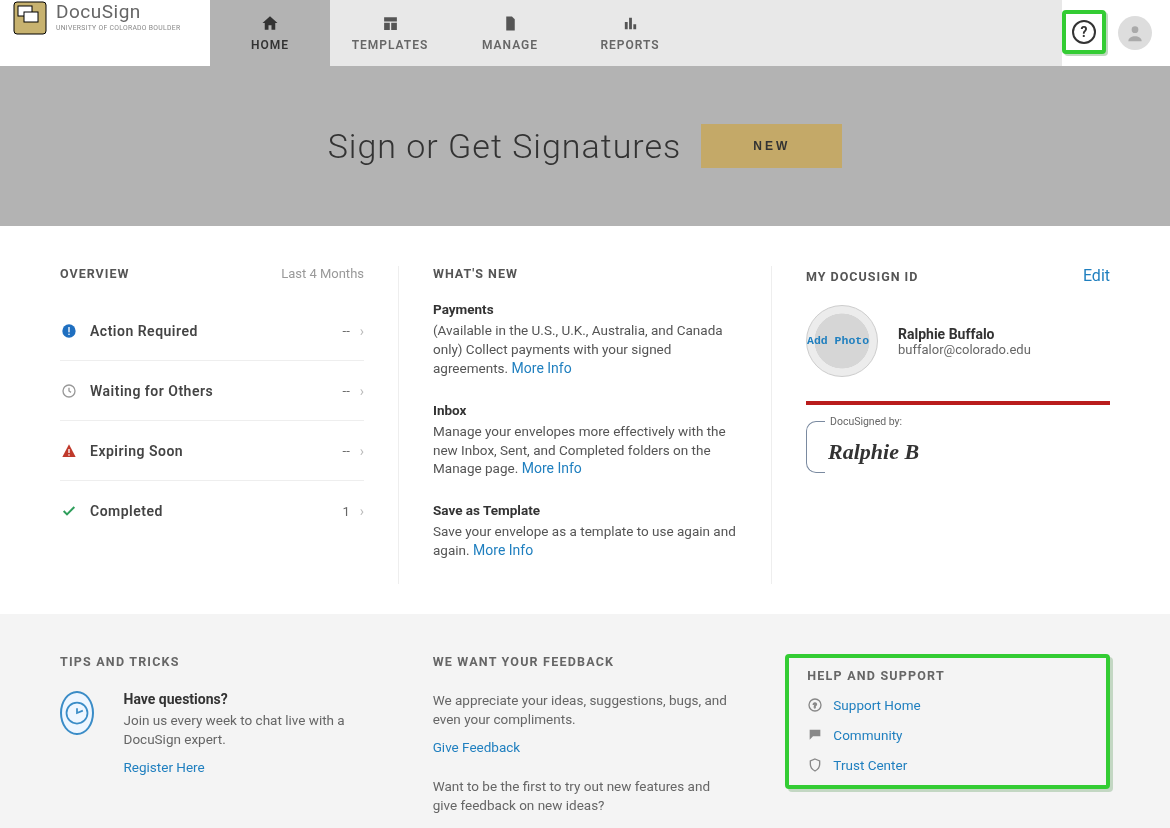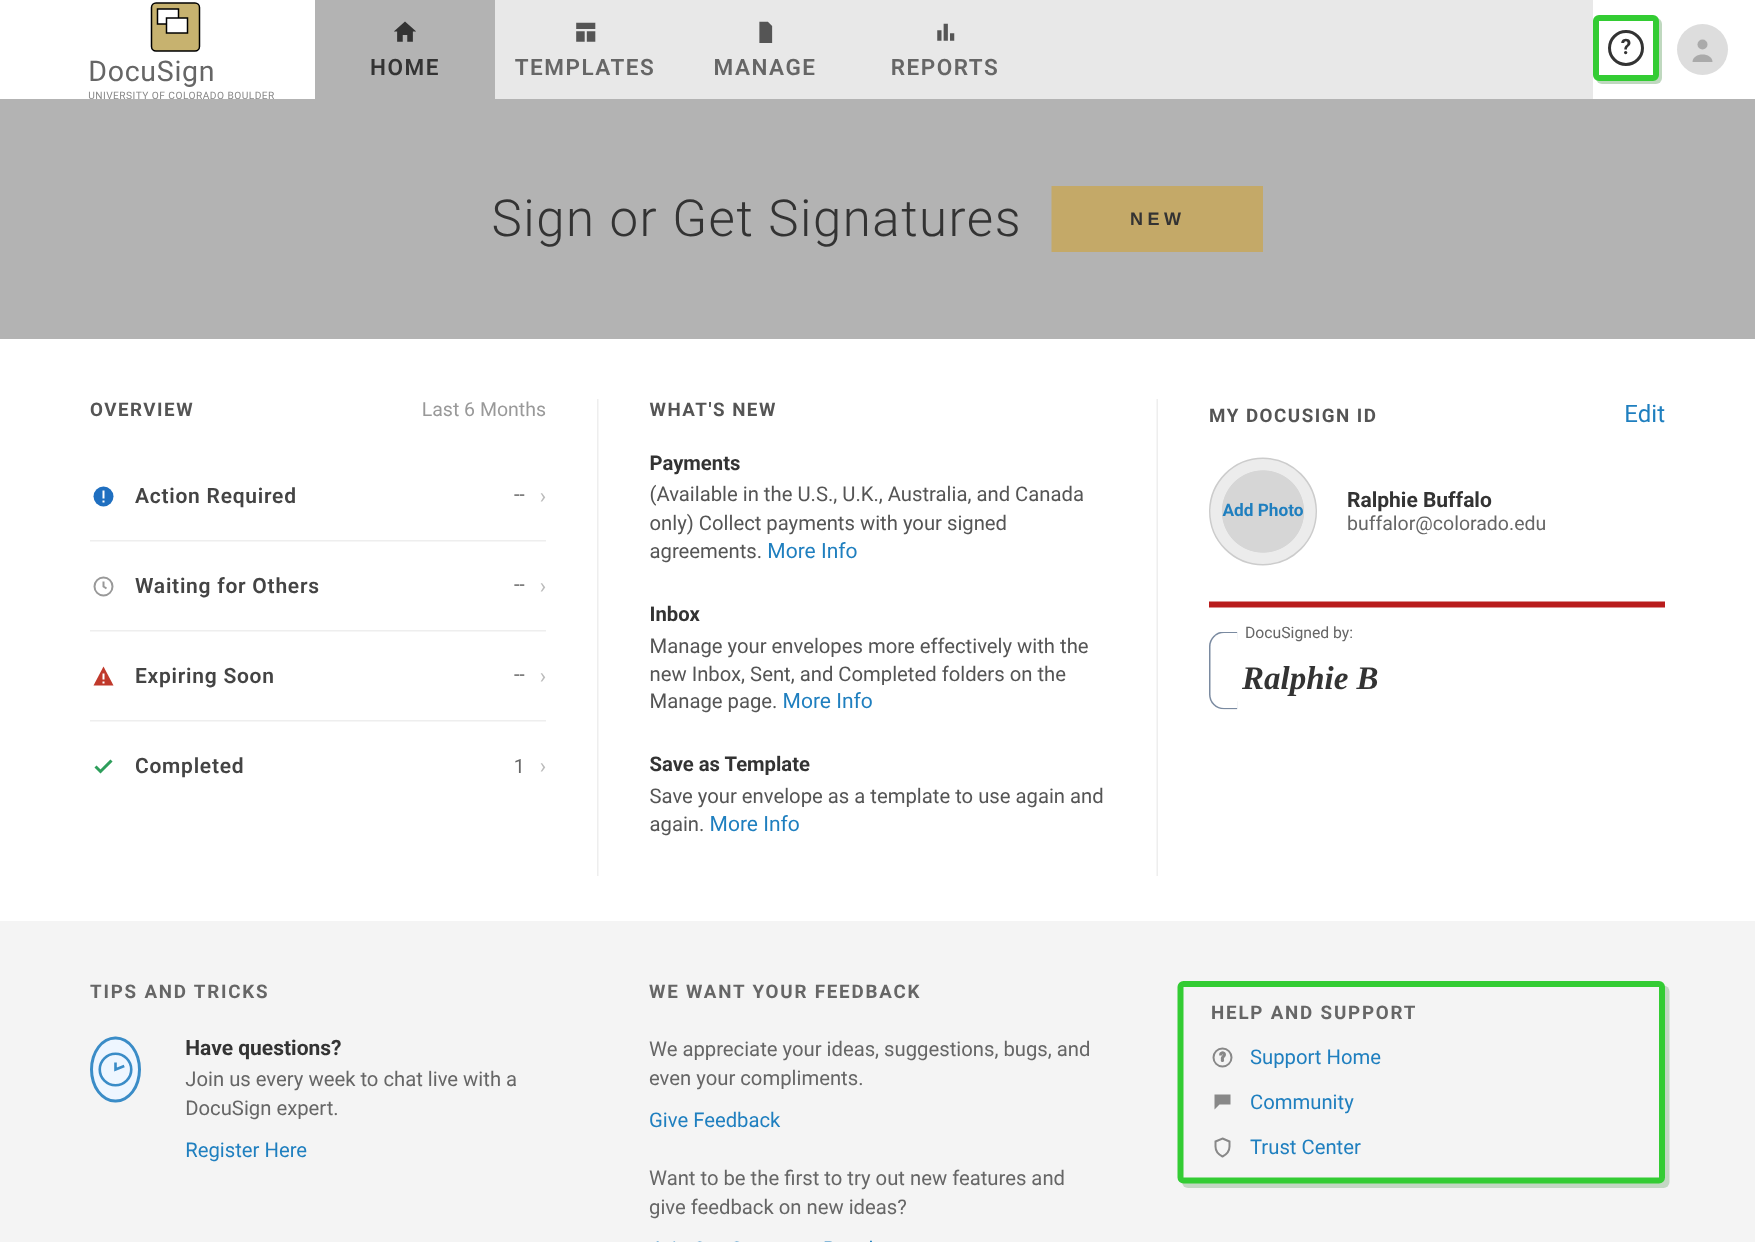--- a/index.html
+++ b/index.html
@@ -14,35 +14,33 @@
   
   .header {
     display: flex;
     align-items: stretch;
     height: 66px;
     background: #fff;
   }
   .logo-block {
     width: 210px;
     display: flex;
-    align-items: center;
-    padding-left: 24px;
+    padding-left: 12px;
     background: #fff;
-    flex-direction: column;
   }
   .logo-block svg { flex-shrink: 0; }
   .nav-tab {
     flex: 0 0 120px;
     display: flex;
     flex-direction: column;
     align-items: center;
     justify-content: center;
     gap: 6px;
     letter-spacing: 1px;
-    font-size: 15px;
+    font-size: 12px;
     font-weight: 600;
     color: #666;
     cursor: pointer;
   }
   .nav-tab.active {
     background: #b3b3b3;
     color: #333;
   }
   .nav-spacer { flex: 1; background: #e8e8e8; }
   .help-box {
@@ -170,27 +168,28 @@
     margin-bottom: 24px;
   }
   .add-photo-circle {
     width: 72px;
     height: 72px;
     border: 1px solid #ccc;
     border-radius: 50%;
     background: radial-gradient(circle at center, #d6d6d6 0%, #d6d6d6 55%, #ececec 56%, #ececec 100%);
     display: flex;
     align-items: center;
-    justify-content: center;
+    justify-content: flex-start;
     text-align: center;
     font-size: 11.5px;
     font-weight: 700;
     color: #1f7fbf;
     line-height: 1.2;
     cursor: pointer;
+    font-family: Liberation Mono, monospace;
   }
   .profile-name { font-weight: 700; font-size: 14px; }
   .profile-email { font-size: 13px; color: #666; }
 
   .sig-wrap {
     border-top: 4px solid #b91c1c;
     padding-top: 16px;
   }
   .sig-box {
     display: inline-block;
@@ -331,21 +330,21 @@
 <div class="hero">
   <div class="hero-title">Sign or Get Signatures</div>
   <button class="hero-btn">NEW</button>
 </div>
 
 <div class="main">
 
   <div class="col" style="padding-left:0">
     <div class="section-head">
       <span class="section-title">OVERVIEW</span>
-      <span class="section-sub">Last 6 Months</span>
+      <span class="section-sub">Last 4 Months</span>
     </div>
 
     <div class="ov-row">
       <span class="ov-icon">
         <svg width="16" height="16" viewBox="0 0 24 24" fill="#1f6fc0">
             <circle cx="12" cy="12" r="10"></circle>
             <rect x="11" y="6" width="2" height="8" fill="#fff"></rect>
             <rect x="11" y="16" width="2" height="2" fill="#fff"></rect>
           </svg>
       </span>

